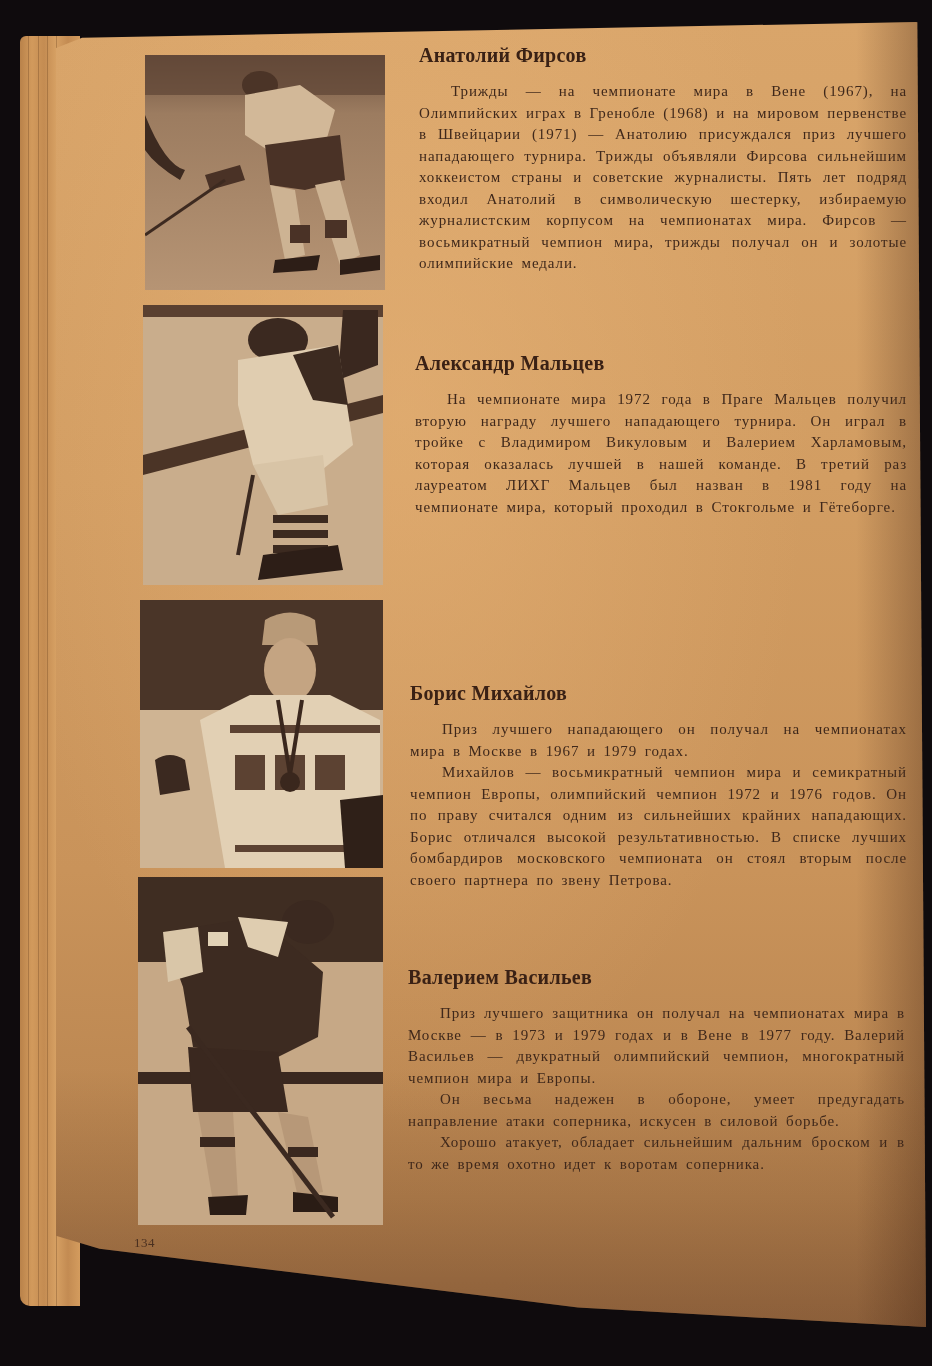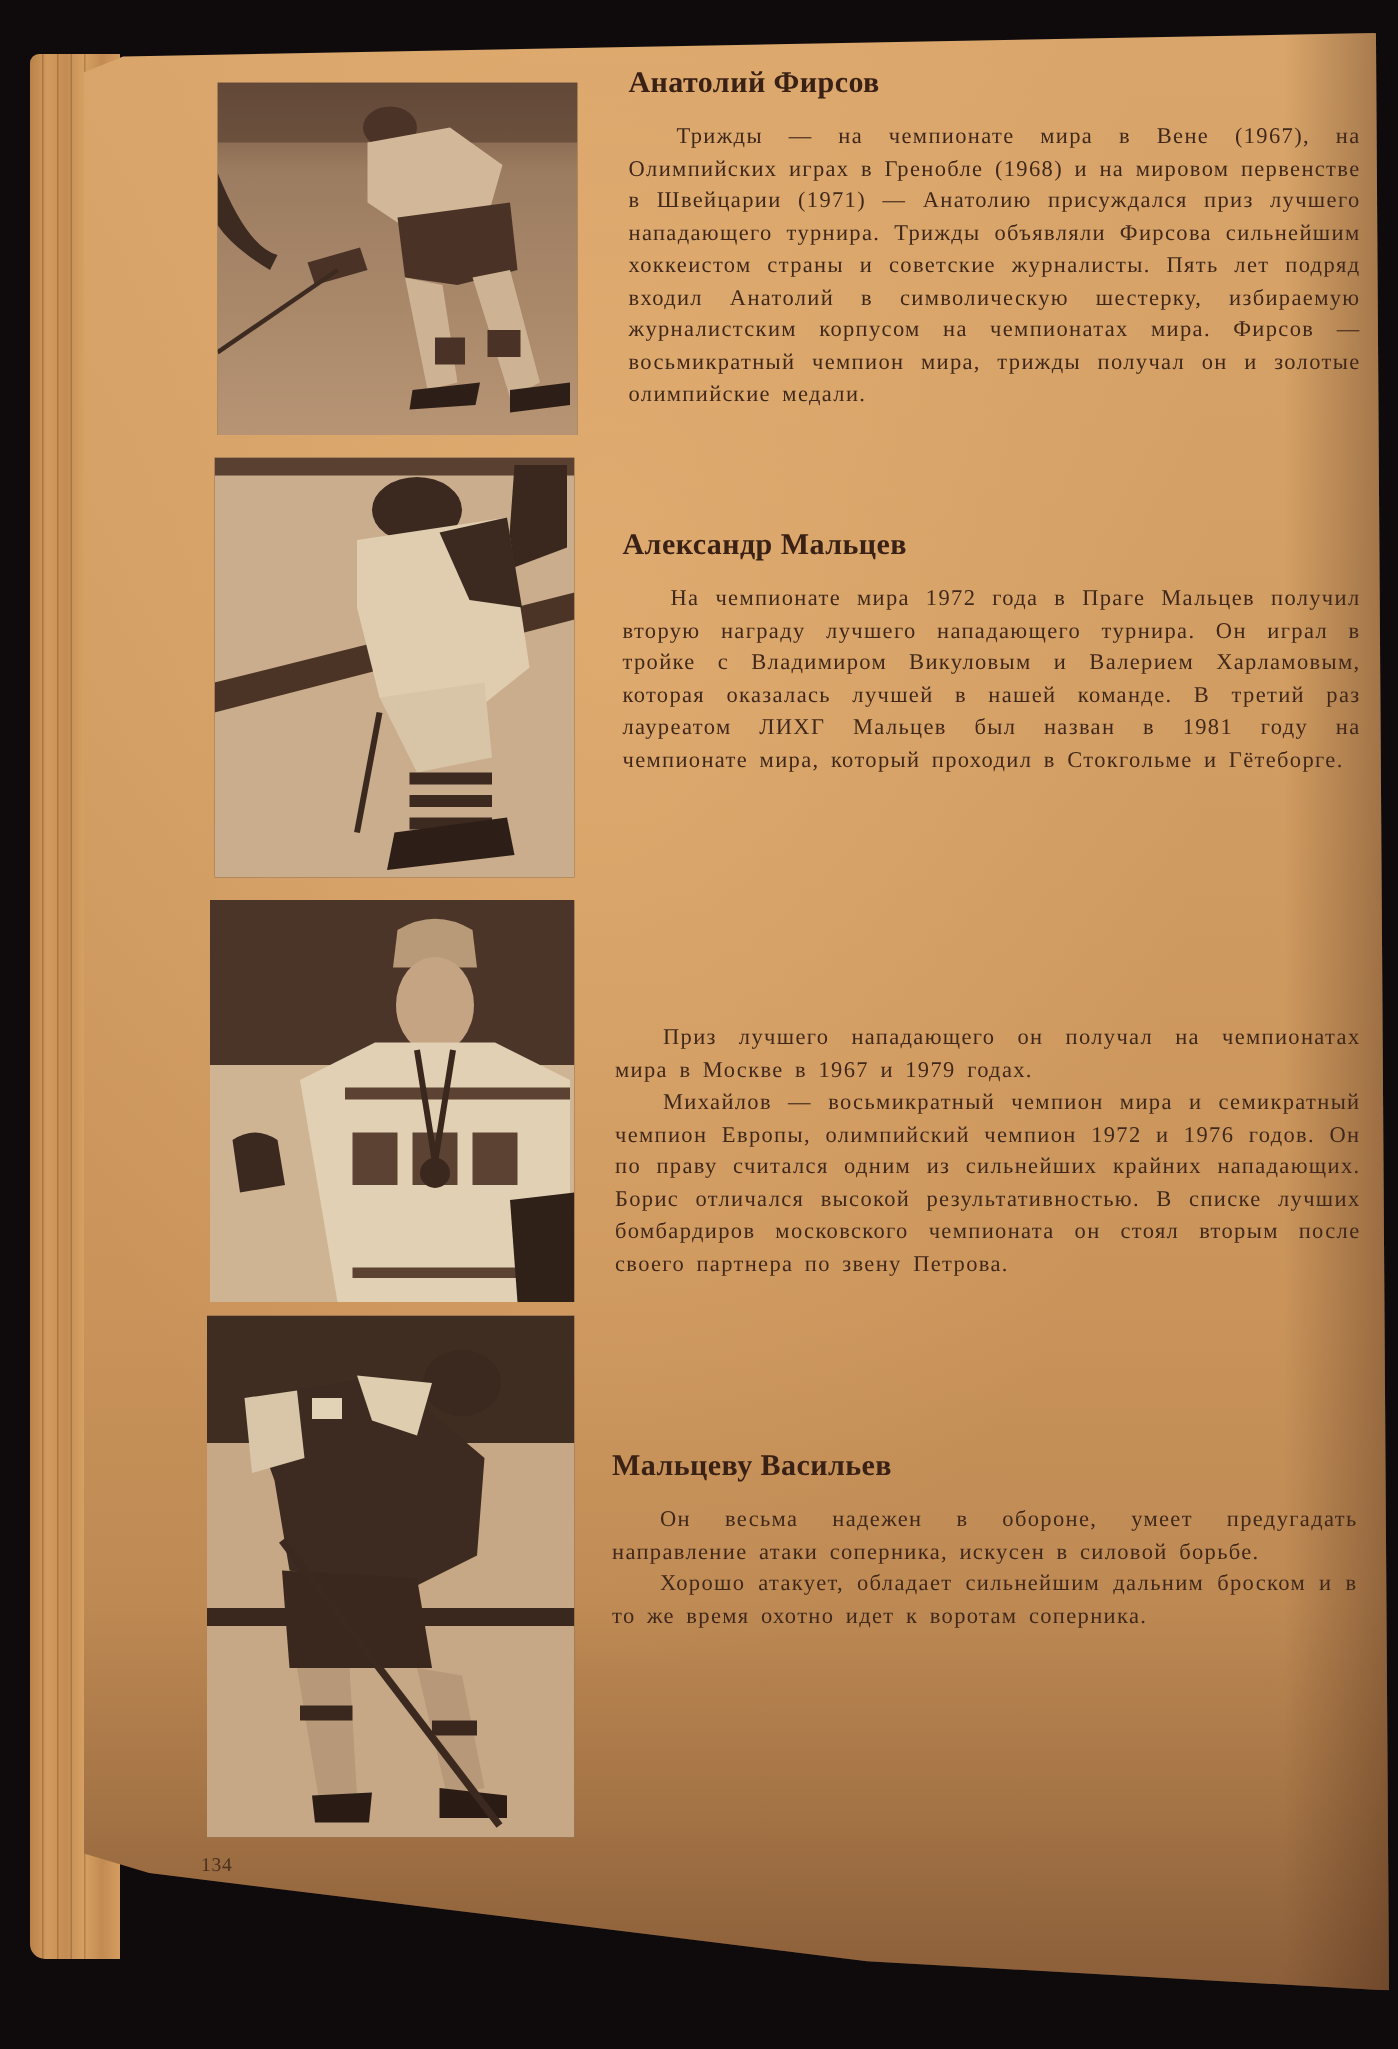--- a/index.html
+++ b/index.html
@@ -188,25 +188,27 @@
     <h2 class="section-heading">Анатолий Фирсов</h2>
     <p class="para">Трижды — на чемпионате мира в Вене (1967), на Олимпийских играх в Гренобле (1968) и на мировом первенстве в Швейцарии (1971) — Анатолию присуждался приз лучшего нападающего турнира. Трижды объявляли Фирсова сильнейшим хоккеистом страны и советские журналисты. Пять лет подряд входил Анатолий в символическую шестерку, избираемую журналистским корпусом на чемпионатах мира. Фирсов — восьмикратный чемпион мира, трижды получал он и золотые олимпийские медали.</p>
   </section>
 
   <section class="section sec-2">
     <h2 class="section-heading">Александр Мальцев</h2>
     <p class="para">На чемпионате мира 1972 года в Праге Мальцев получил вторую награду лучшего нападающего турнира. Он играл в тройке с Владимиром Викуловым и Валерием Харламовым, которая оказалась лучшей в нашей команде. В третий раз лауреатом ЛИХГ Мальцев был назван в 1981 году на чемпионате мира, который проходил в Стокгольме и Гётеборге.</p>
   </section>
 
   <section class="section sec-3">
+    <h2 class="section-heading">Борис Михайлов</h2>
     <p class="para">Приз лучшего нападающего он получал на чемпионатах мира в Москве в 1967 и 1979 годах.</p>
     <p class="para">Михайлов — восьмикратный чемпион мира и семикратный чемпион Европы, олимпийский чемпион 1972 и 1976 годов. Он по праву считался одним из сильнейших крайних нападающих. Борис отличался высокой результативностью. В списке лучших бомбардиров московского чемпионата он стоял вторым после своего партнера по звену Петрова.</p>
   </section>
 
   <section class="section sec-4">
-    <h2 class="section-heading">Мальцеву Васильев</h2>
+    <h2 class="section-heading">Валерием Васильев</h2>
+    <p class="para">Приз лучшего защитника он получал на чемпионатах мира в Москве — в 1973 и 1979 годах и в Вене в 1977 году. Валерий Васильев — двукратный олимпийский чемпион, многократный чемпион мира и Европы.</p>
     <p class="para">Он весьма надежен в обороне, умеет предугадать направление атаки соперника, искусен в силовой борьбе.</p>
     <p class="para">Хорошо атакует, обладает сильнейшим дальним броском и в то же время охотно идет к воротам соперника.</p>
   </section>
 
 </div>
 
 <div class="page-number">134</div>
 
 </body></html>

